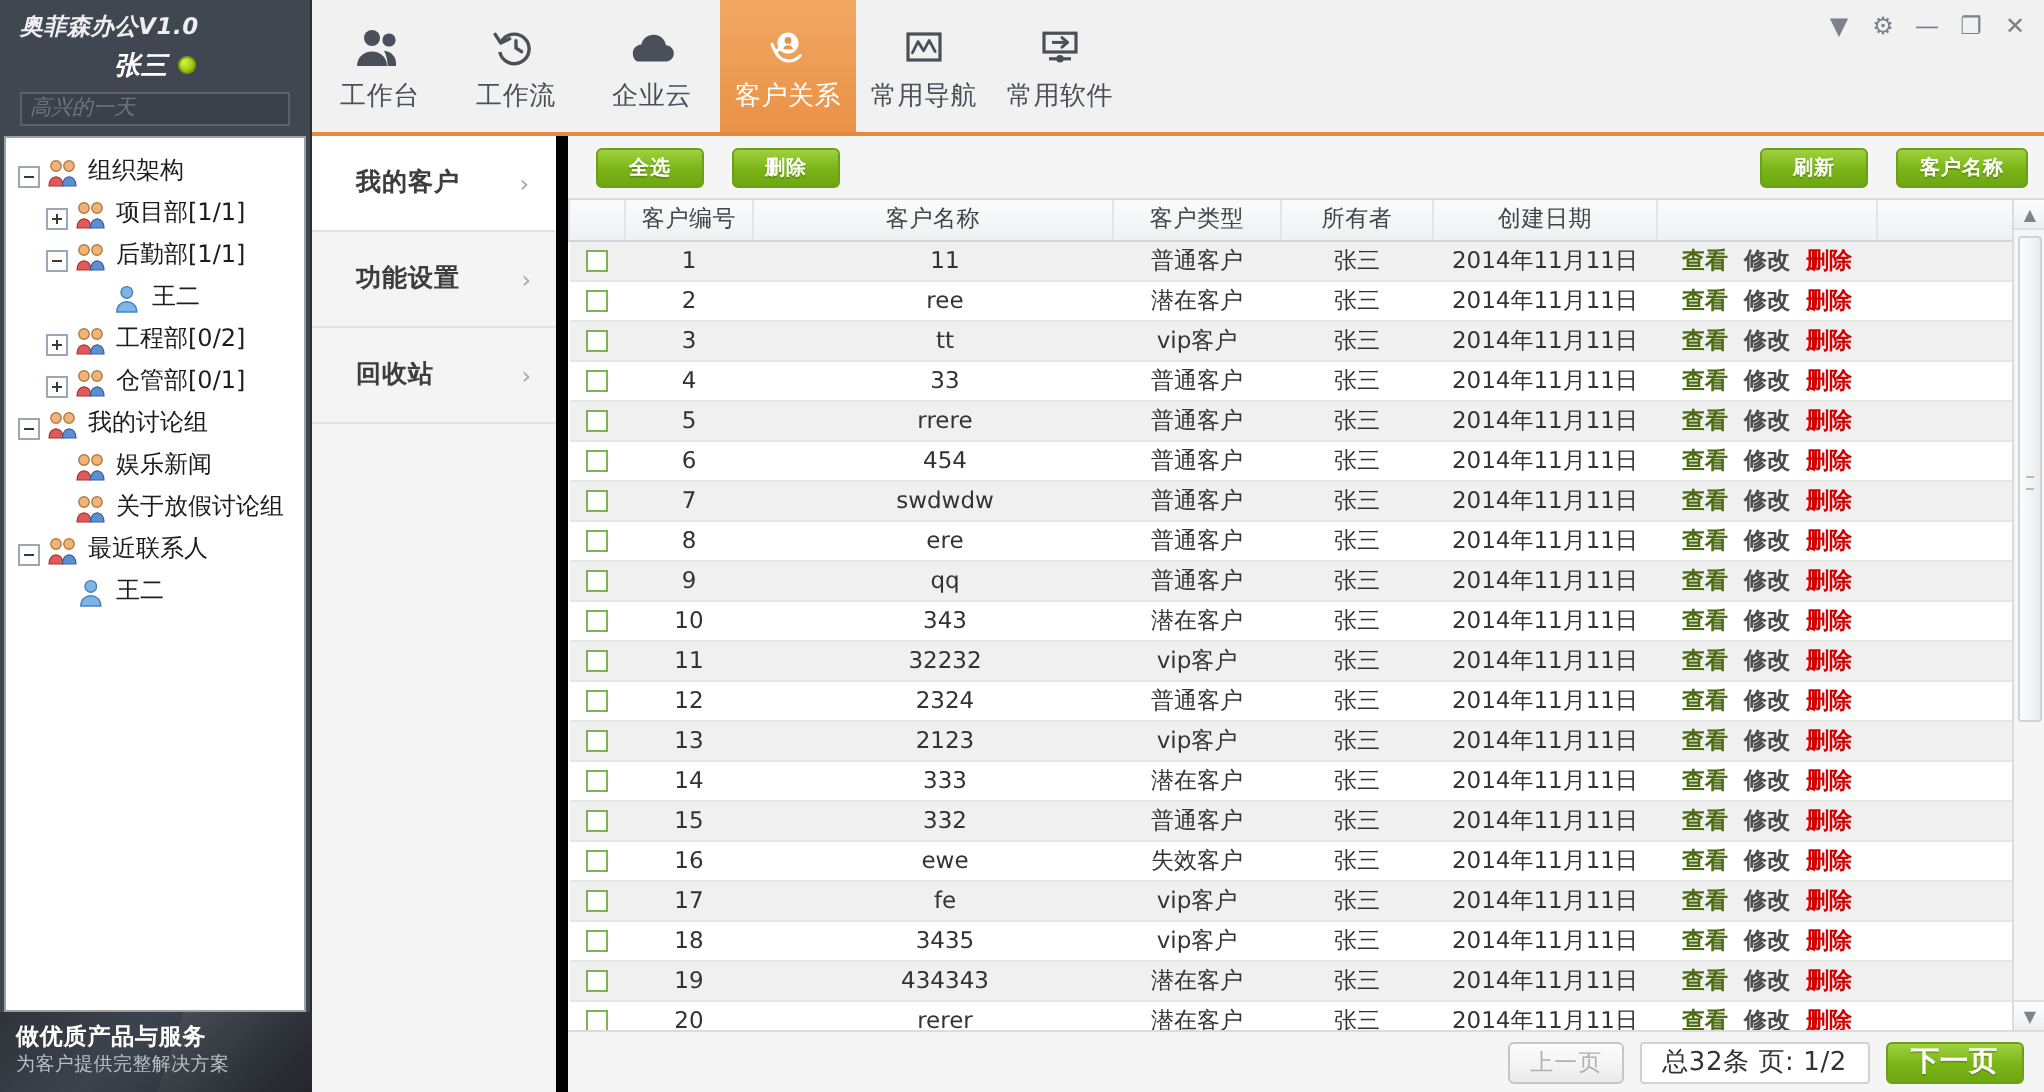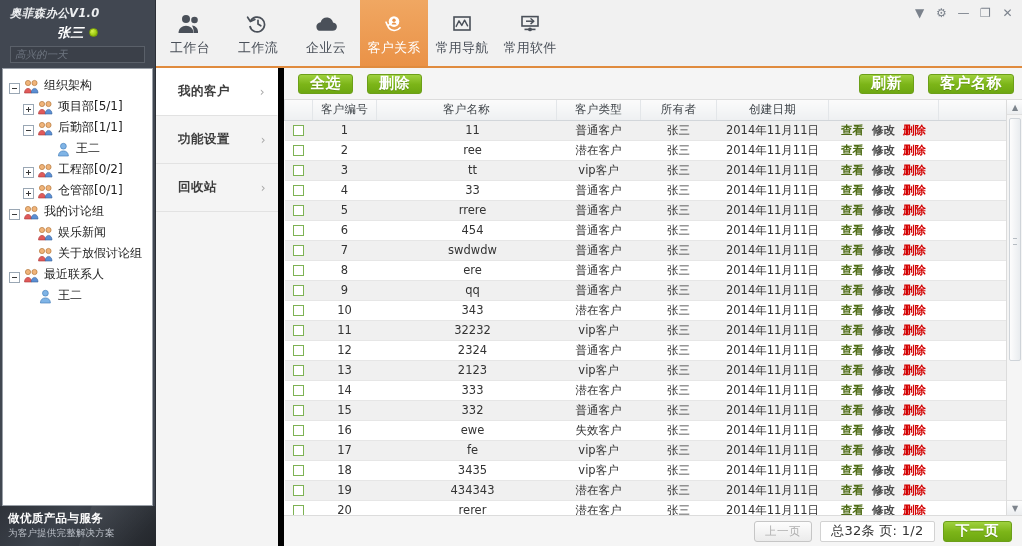--- a/index.html
+++ b/index.html
@@ -205,21 +205,21 @@
     display: flex; align-items: center;
     padding: 0 10px 0 14px;
     position: relative;
   }
   .gbtn {
     height: 20px; min-width: 54px;
     padding: 0 11px;
     background: linear-gradient(180deg,#9fd13f 0%,#7cb518 52%,#6da711 100%);
     border: 1px solid #6c9f19;
     border-radius: 3px;
-    color: #fff; font-size: 15px; font-weight: bold;
+    color: #fff; font-size: 10px; font-weight: bold;
     display: flex; align-items: center; justify-content: center;
     cursor: pointer; margin-right: 14px;
     text-shadow: 0 1px 0 rgba(0,0,0,.18);
     letter-spacing: .5px;
   }
   .btnbar .right-group { position: absolute; right: 8px; display: flex; }
   .btnbar .right-group .gbtn:last-child { margin-right: 0; }
 
   
   .tablewrap { flex: 1 1 auto; overflow: hidden; position: relative; display: flex; flex-direction: column; min-height: 0; }
@@ -352,21 +352,21 @@
           <div class="tree-node ind1">
             <span class="expander plus"></span>
             <span class="grp-icon">
               <svg width="17" height="15" viewBox="0 0 17 15">
                 <circle cx="5" cy="4" r="2.6" fill="#f0b47a" stroke="#b5793c" stroke-width=".7"></circle>
                 <circle cx="11.5" cy="4" r="2.6" fill="#f0b47a" stroke="#b5793c" stroke-width=".7"></circle>
                 <path d="M1.5 14c0-3 1.7-4.6 3.5-4.6S8.5 11 8.5 14z" fill="#e05a5a" stroke="#a33" stroke-width=".6"></path>
                 <path d="M8.2 14c0-3 1.7-4.6 3.4-4.6S15 11 15 14z" fill="#5b8fd4" stroke="#35629c" stroke-width=".6"></path>
               </svg>
             </span>
-            <span class="node-label">项目部[5/1]</span>
+            <span class="node-label">项目部[1/1]</span>
           </div>
           <div class="tree-node ind1">
             <span class="expander "></span>
             <span class="grp-icon">
               <svg width="17" height="15" viewBox="0 0 17 15">
                 <circle cx="5" cy="4" r="2.6" fill="#f0b47a" stroke="#b5793c" stroke-width=".7"></circle>
                 <circle cx="11.5" cy="4" r="2.6" fill="#f0b47a" stroke="#b5793c" stroke-width=".7"></circle>
                 <path d="M1.5 14c0-3 1.7-4.6 3.5-4.6S8.5 11 8.5 14z" fill="#e05a5a" stroke="#a33" stroke-width=".6"></path>
                 <path d="M8.2 14c0-3 1.7-4.6 3.4-4.6S15 11 15 14z" fill="#5b8fd4" stroke="#35629c" stroke-width=".6"></path>
               </svg>

